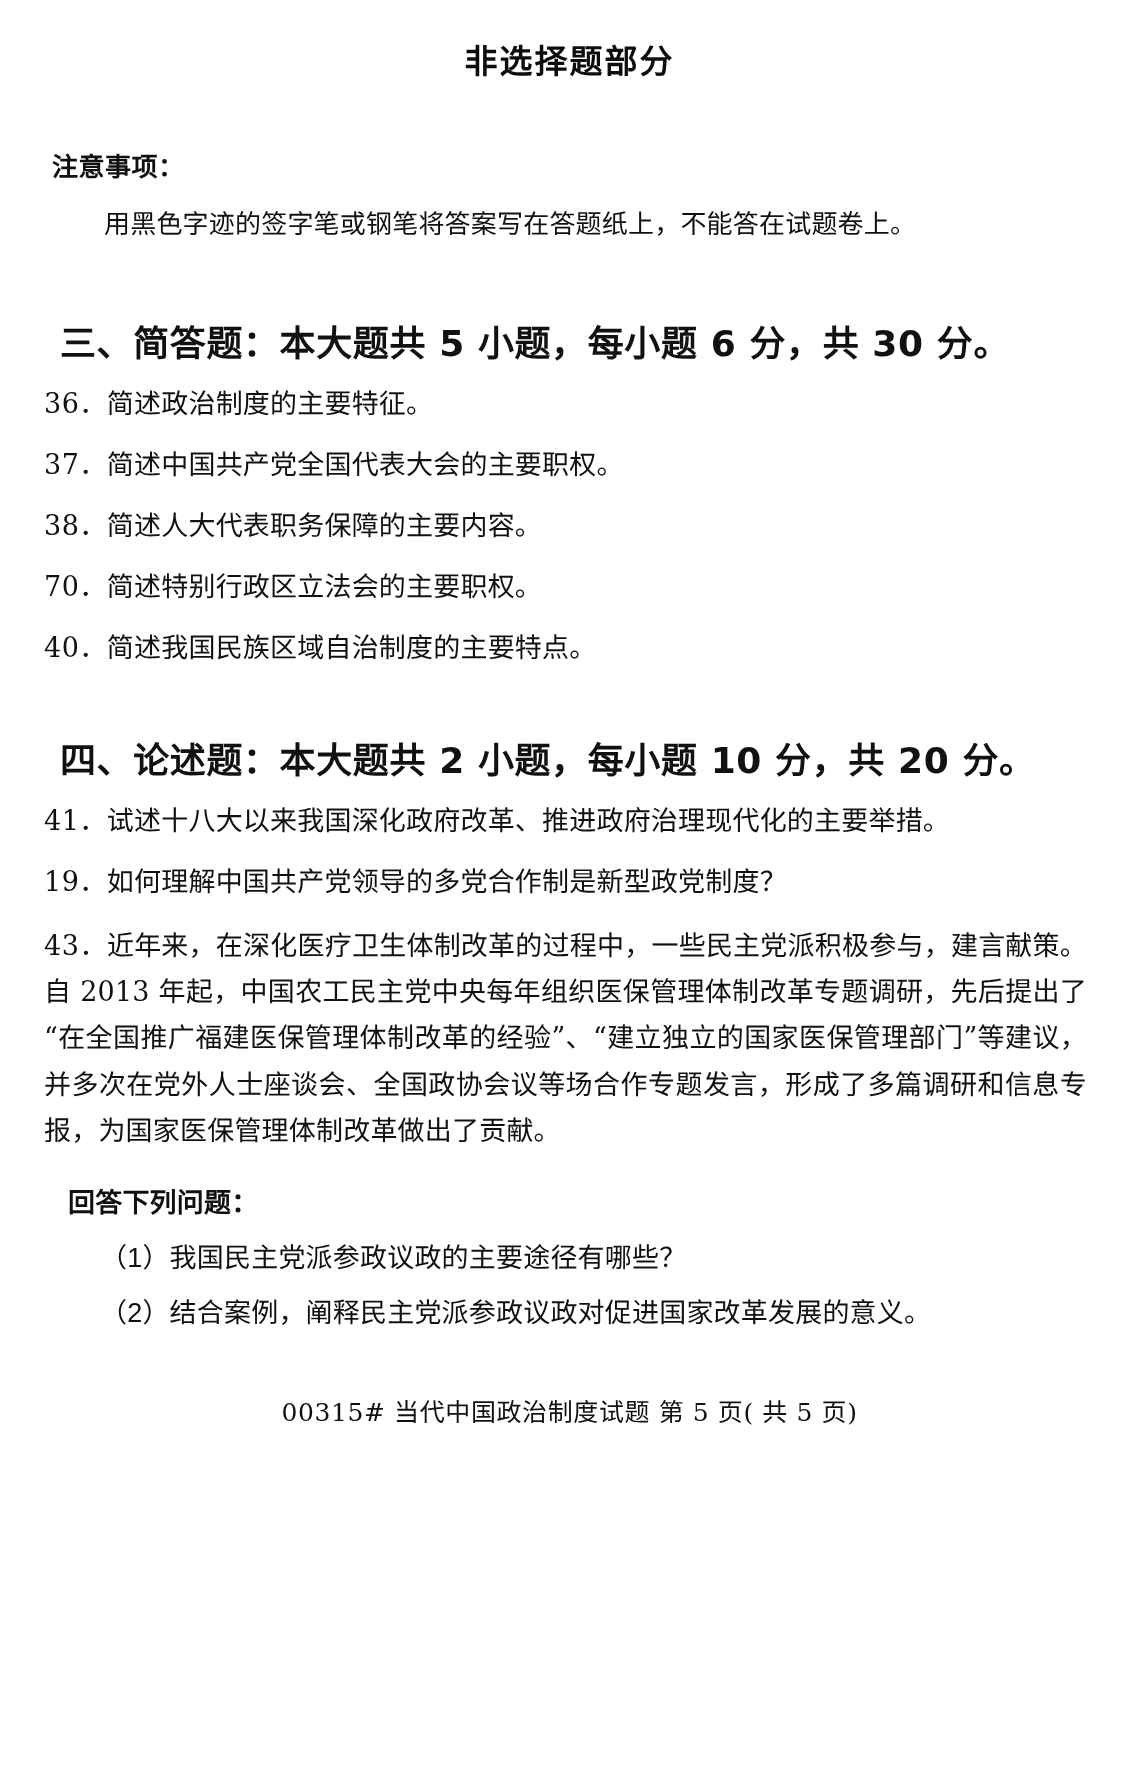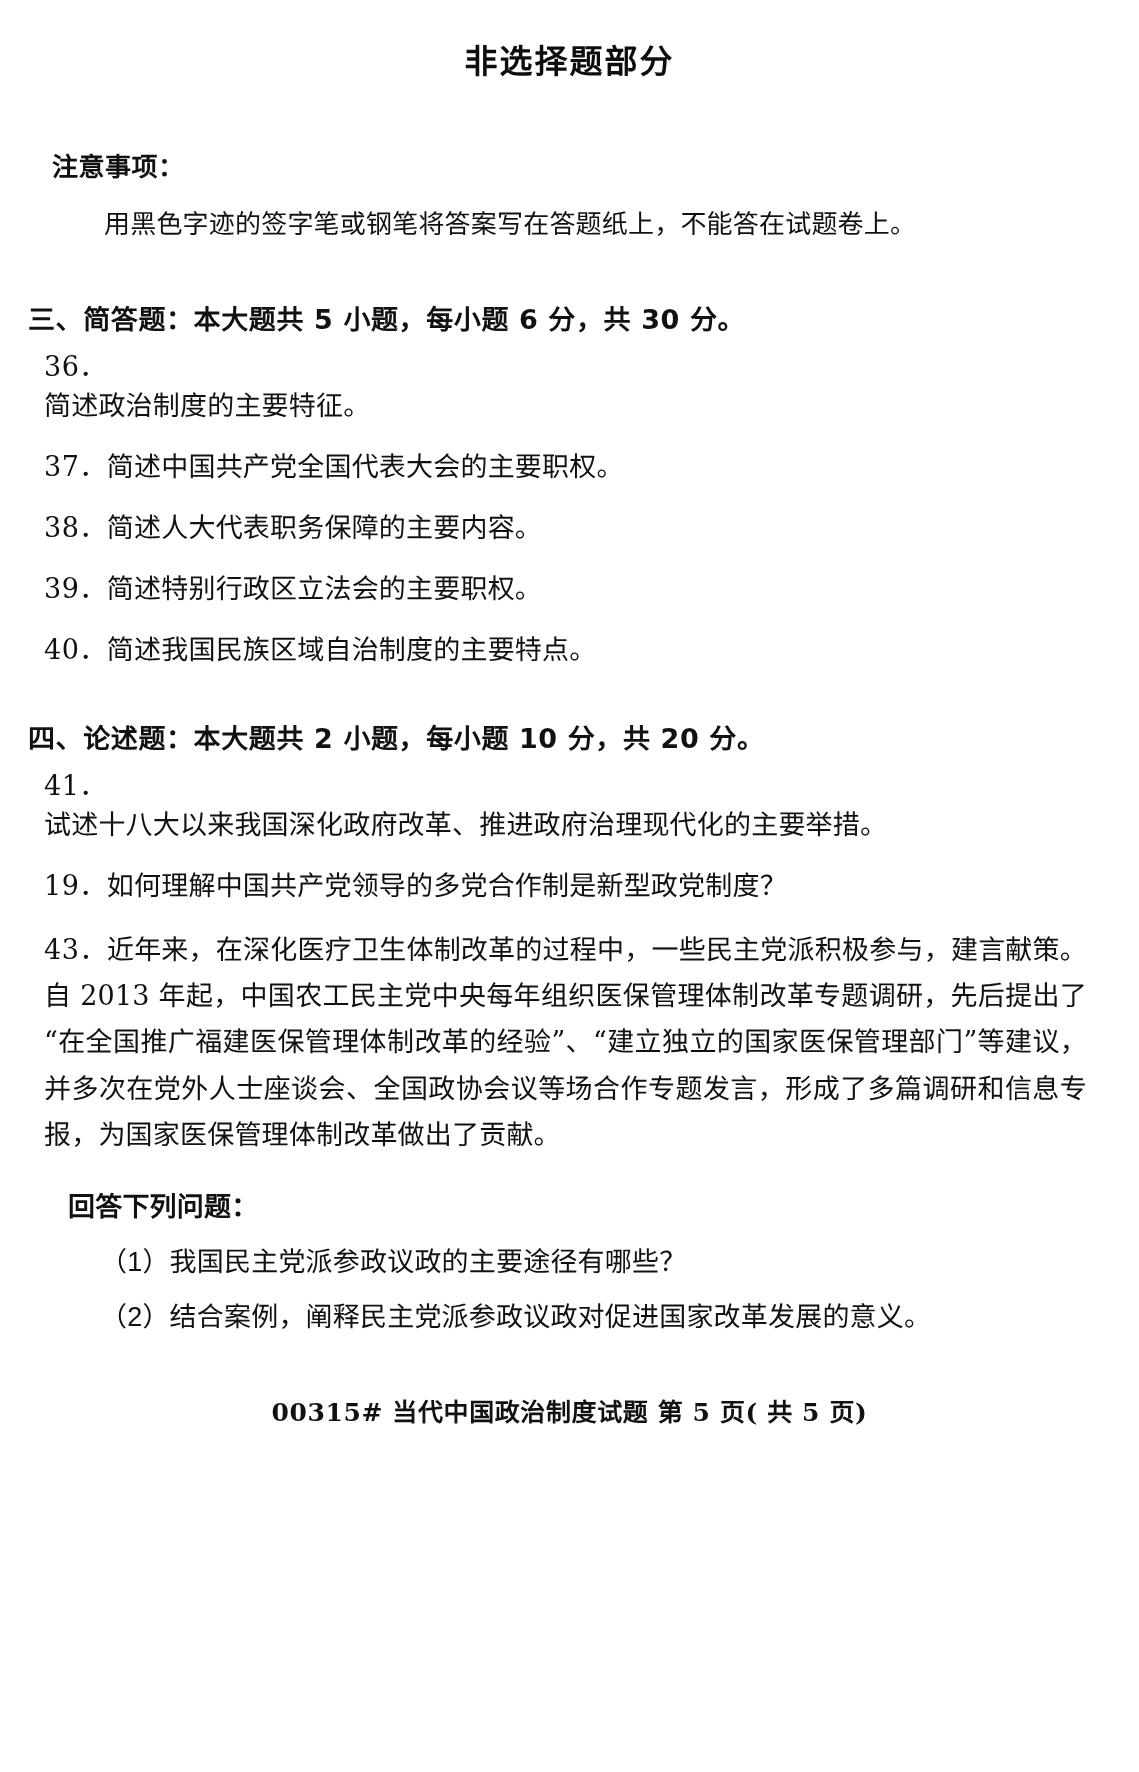--- a/index.html
+++ b/index.html
@@ -51,24 +51,24 @@
     margin: 0;
     padding: 12px 0 0 104px;
     letter-spacing: 0.2px;
     white-space: nowrap;
   }
 
   
   .section-head {
     font-family: "DejaVu Sans", "Liberation Sans", sans-serif;
     font-weight: 700;
-    font-size: 27px;
+    font-size: 36px;
     letter-spacing: 0.6px;
-    margin: 0;
-    padding: 0 0 0 28px;
+    margin: 16px;
+    padding: 0 0 0 44px;
     white-space: nowrap;
   }
   .sec3 { padding-top: 58px; }
   .sec4 { padding-top: 50px; }
   .sec5 { padding-top: 52px; }
 
   
   .q-list {
     list-style: none;
     margin: 0;
@@ -85,21 +85,21 @@
   }
   .q-item .q-num {
     flex: 0 0 auto;
     min-width: 56px;
     letter-spacing: 0.5px;
   }
   .q-item .q-text {
     flex: 0 1 auto;
     letter-spacing: 0.2px;
   }
-  .q-list.short .q-item:first-child { margin-top: 8px; flex-direction: column; }
+  .q-list.short .q-item:first-child { margin-top: 8px; }
 
   
   .material {
     font-family: "DejaVu Serif", "Liberation Serif", serif;
     font-size: 27px;
     line-height: 1.72;
     text-align: justify;
     text-justify: inter-ideograph;
     margin: 24px 0 0 0;
     padding: 0 52px 0 44px;
@@ -130,21 +130,20 @@
   .footer {
     position: absolute;
     left: 0;
     right: 0;
     bottom: 36px;
     text-align: center;
     font-family: "DejaVu Serif", "Liberation Serif", serif;
     font-size: 25px;
     letter-spacing: 0.6px;
     color: #111;
-    font-weight: bold;
   }
 </style>
 </head>
 <body>
 
 <div class="page">
 
   <h1 class="doc-title">非选择题部分</h1>
 
   <p class="notice-label">注意事项：</p>
@@ -158,21 +157,21 @@
     </li>
     <li class="q-item">
       <span class="q-num">37．</span>
       <span class="q-text">简述中国共产党全国代表大会的主要职权。</span>
     </li>
     <li class="q-item">
       <span class="q-num">38．</span>
       <span class="q-text">简述人大代表职务保障的主要内容。</span>
     </li>
     <li class="q-item">
-      <span class="q-num">39．</span>
+      <span class="q-num">70．</span>
       <span class="q-text">简述特别行政区立法会的主要职权。</span>
     </li>
     <li class="q-item">
       <span class="q-num">40．</span>
       <span class="q-text">简述我国民族区域自治制度的主要特点。</span>
     </li>
   </ul>
 
   <h2 class="section-head sec4">四、论述题：本大题共 2 小题，每小题 10 分，共 20 分。</h2>
   <ul class="q-list short">

